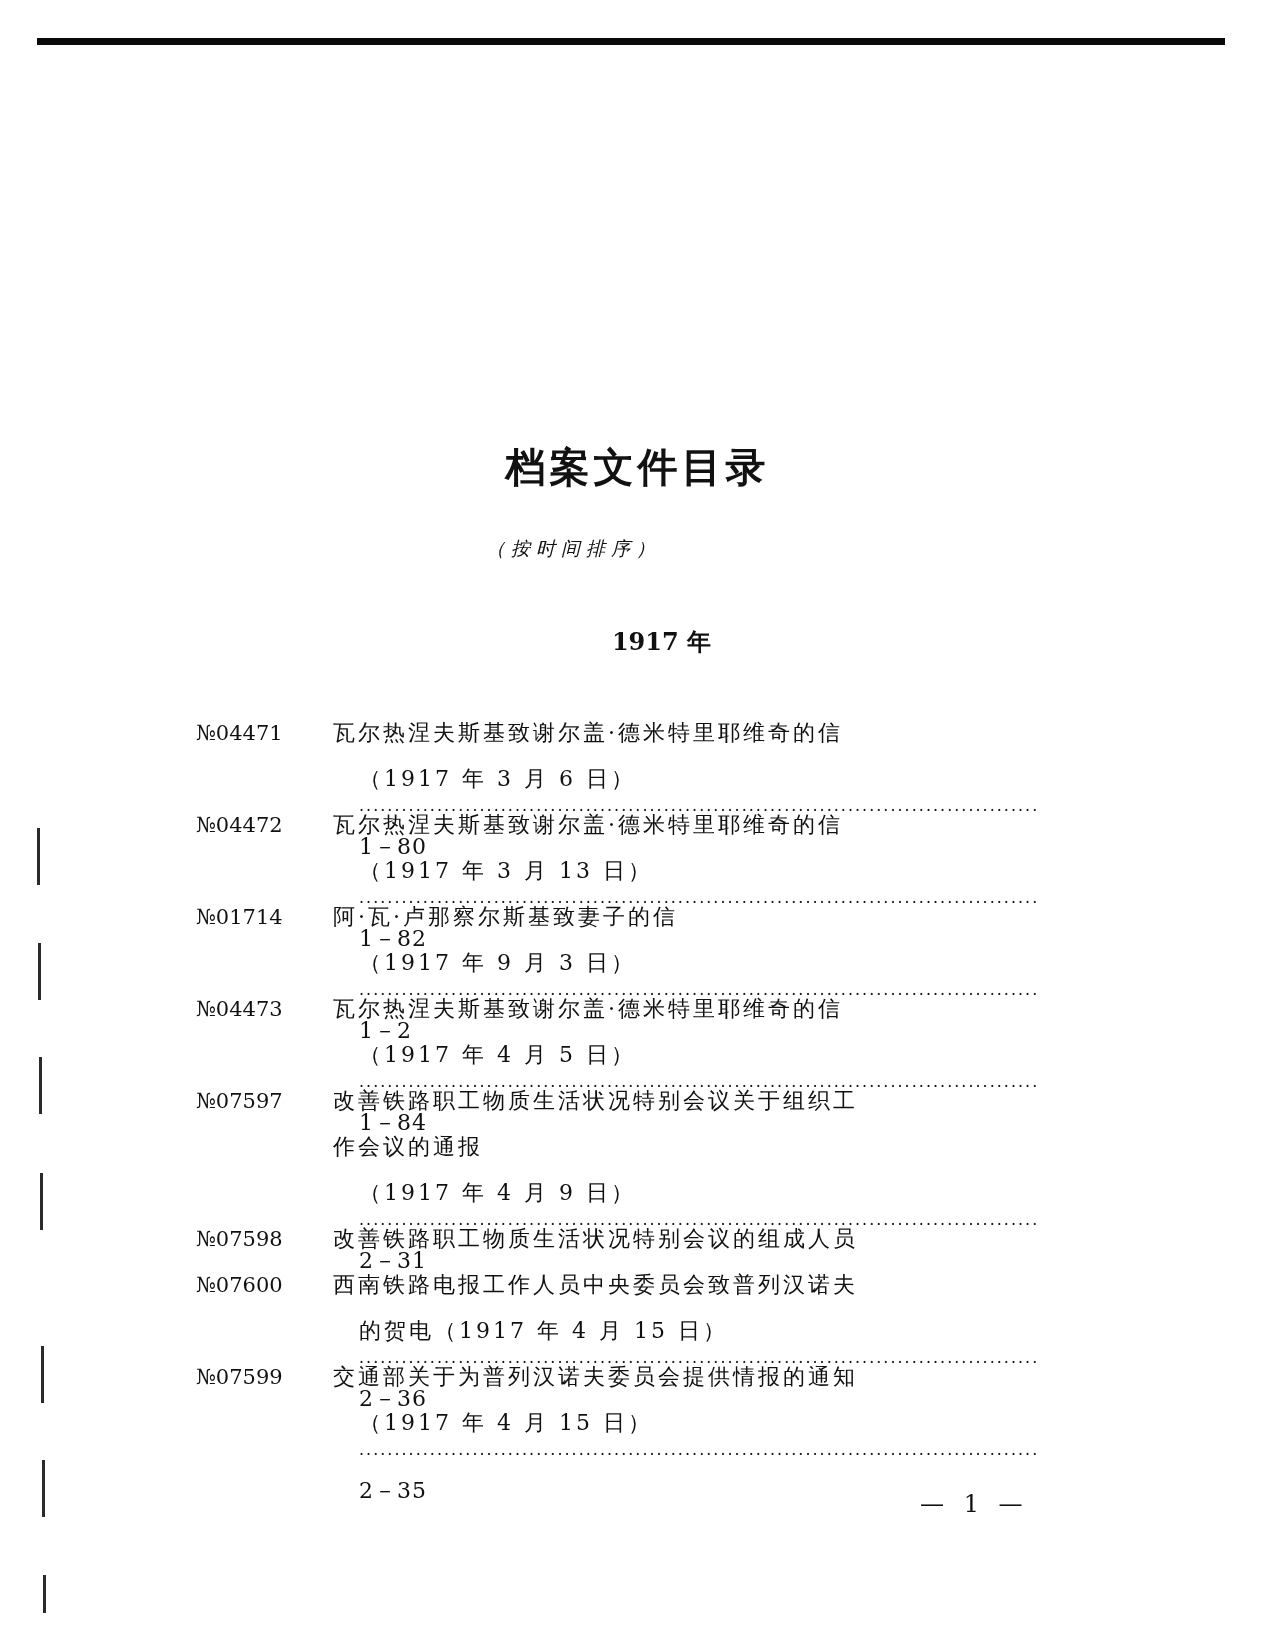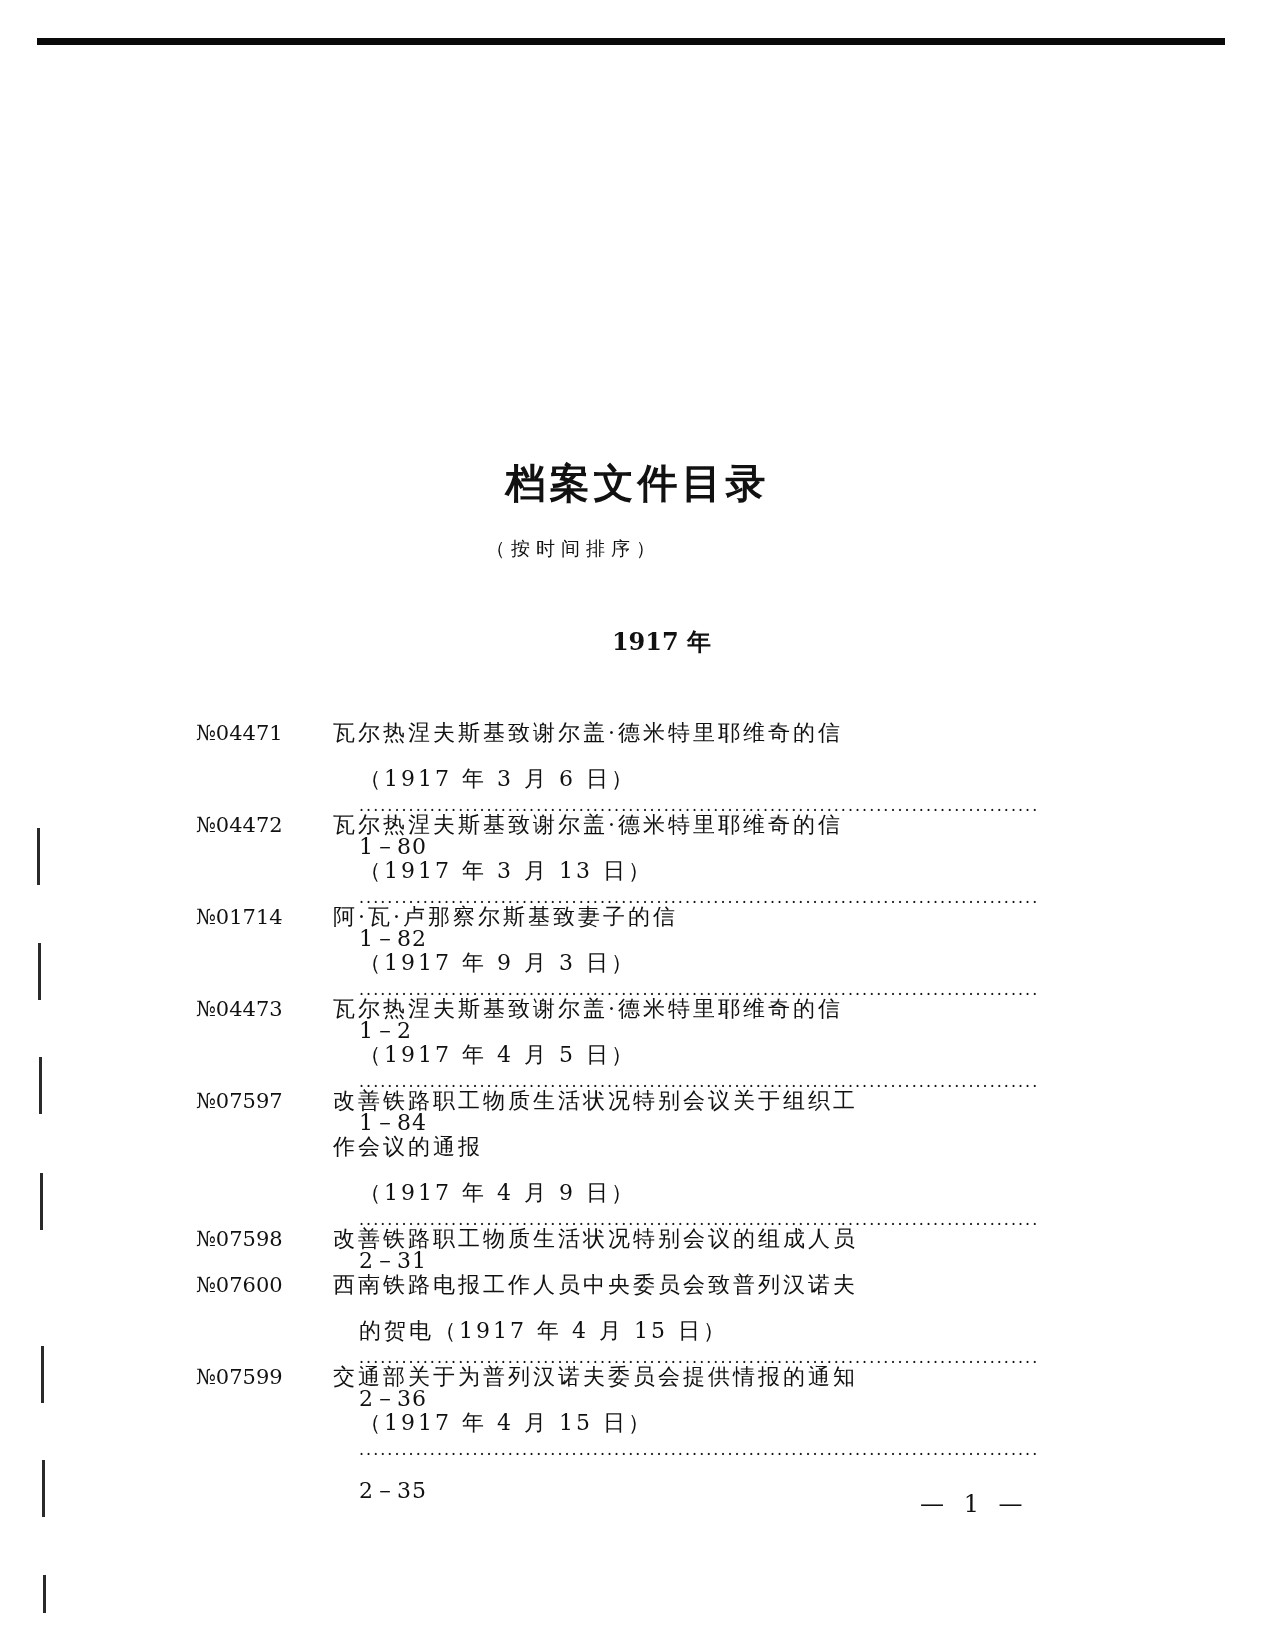--- a/index.html
+++ b/index.html
@@ -8,27 +8,27 @@
     font-family: "DejaVu Serif", "Liberation Serif", serif; color: #111;
   }
   .top-rule {
     position: absolute; left: 37px; top: 38px; width: 1188px; height: 7px;
     background: #0a0a0a;
   }
   .margin-bar {
     position: absolute; width: 3px; height: 57px; background: #2a2a2a;
   }
   .title {
-    position: absolute; left: 0; width: 1275px; top: 456px; text-align: center;
+    position: absolute; left: 0; width: 1275px; top: 440px; text-align: center;
     font-size: 40px; font-weight: bold; letter-spacing: 4px;
     font-family: Liberation Sans, sans-serif;
   }
   .subtitle {
     position: absolute; left: 0; width: 1147px; top: 536px; text-align: center;
-    font-size: 19px; letter-spacing: 6px;
+    font-size: 19px; letter-spacing: 6px; font-style: italic;
   }
   .year-heading {
     position: absolute; left: 0; width: 1275px; top: 626px; text-align: center;
     font-size: 24px; font-weight: bold; padding-left: 24px;
   }
   .entries { position: absolute; left: 0; top: 716px; width: 1153px; }
   .line {
     position: relative; height: 46px; line-height: 34px; font-size: 22px;
     letter-spacing: 3px;
   }

